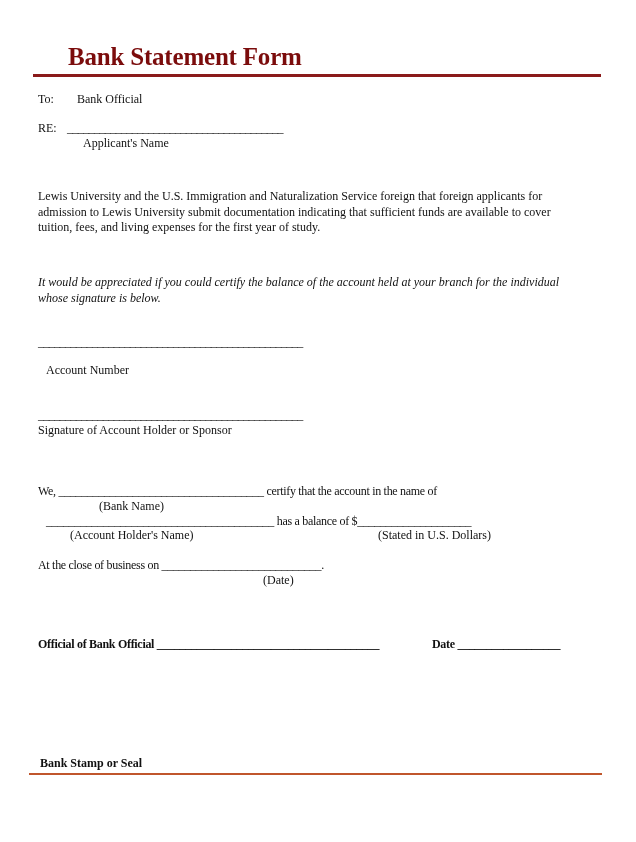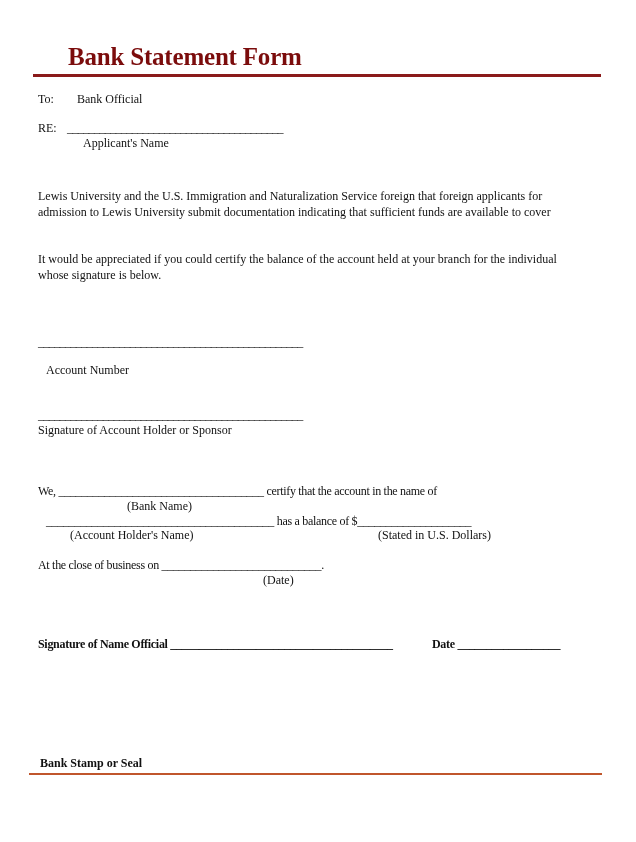--- a/index.html
+++ b/index.html
@@ -39,39 +39,40 @@
 <div class="abs" style="left:38px; top:93px;">To:</div>
 <div class="abs" style="left:77px; top:93px;">Bank Official</div>
 
 <div class="abs" style="left:38px; top:122px;">RE:</div>
 <div class="abs" style="left:67px; top:122px; letter-spacing:-0.6px;">________________________________________</div>
 <div class="abs" style="left:83px; top:137px;">Applicant's Name</div>
 
 <div class="para" style="top:189px;">
   <div style="white-space:pre;">Lewis University and the U.S. Immigration and Naturalization Service foreign that foreign applicants for</div>
   <div style="white-space:pre;">admission to Lewis University submit documentation indicating that sufficient funds are available to cover</div>
+  <div style="white-space:pre;">tuition, fees, and living expenses for the first year of study.</div>
 </div>
 
-<div class="para" style="top:252px;">
+<div class="para" style="top:275px;font-style:italic;">
   <div style="white-space:pre;">It would be appreciated if you could certify the balance of the account held at your branch for the individual</div>
   <div style="white-space:pre;">whose signature is below.</div>
 </div>
 
 <div class="abs" style="left:38px; top:336px; letter-spacing:-0.6px;">_________________________________________________</div>
 <div class="abs" style="left:38px; top:364px;margin-left:8px;">Account Number</div>
 
 <div class="abs" style="left:38px; top:409px; letter-spacing:-0.6px;">_________________________________________________</div>
 <div class="abs" style="left:38px; top:424px;">Signature of Account Holder or Sponsor</div>
 
 <div class="abs" style="left:38px; top:485px; letter-spacing:-0.3px;">We, ____________________________________ certify that the account in the name of</div>
-<div class="abs" style="left:99px; top:500px;margin-left:28px;">(Bank Name)</div>
+<div class="abs" style="left:99px; top:500px;">(Bank Name)</div>
 <div class="abs" style="left:38px; top:515px; letter-spacing:-0.3px;margin-left:8px;">________________________________________ has a balance of $____________________</div>
 <div class="abs" style="left:70px; top:529px;">(Account Holder's Name)</div>
 <div class="abs" style="left:378px; top:529px;">(Stated in U.S. Dollars)</div>
 
 <div class="abs" style="left:38px; top:559px; letter-spacing:-0.3px;">At the close of business on ____________________________.</div>
 <div class="abs" style="left:263px; top:574px;">(Date)</div>
 
-<div class="abs bold" style="left:38px; top:638px; letter-spacing:-0.3px;">Signature of Name Official _______________________________________</div>
+<div class="abs bold" style="left:38px; top:638px; letter-spacing:-0.3px;">Official of Bank Official _______________________________________</div>
 <div class="abs bold" style="left:432px; top:638px; letter-spacing:-0.3px;">Date __________________</div>
 
 <div class="abs bold" style="left:40px; top:757px;">Bank Stamp or Seal</div>
 <div class="rule-bottom"></div>
 
 </body></html>

